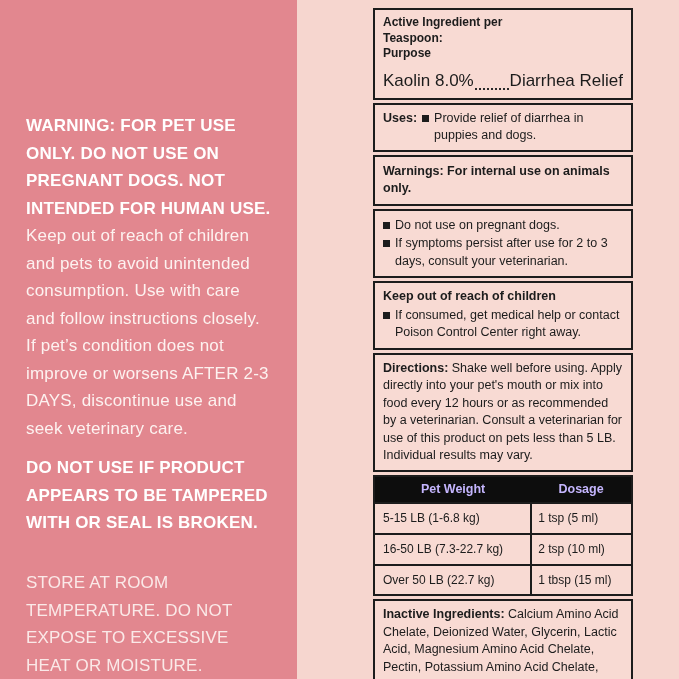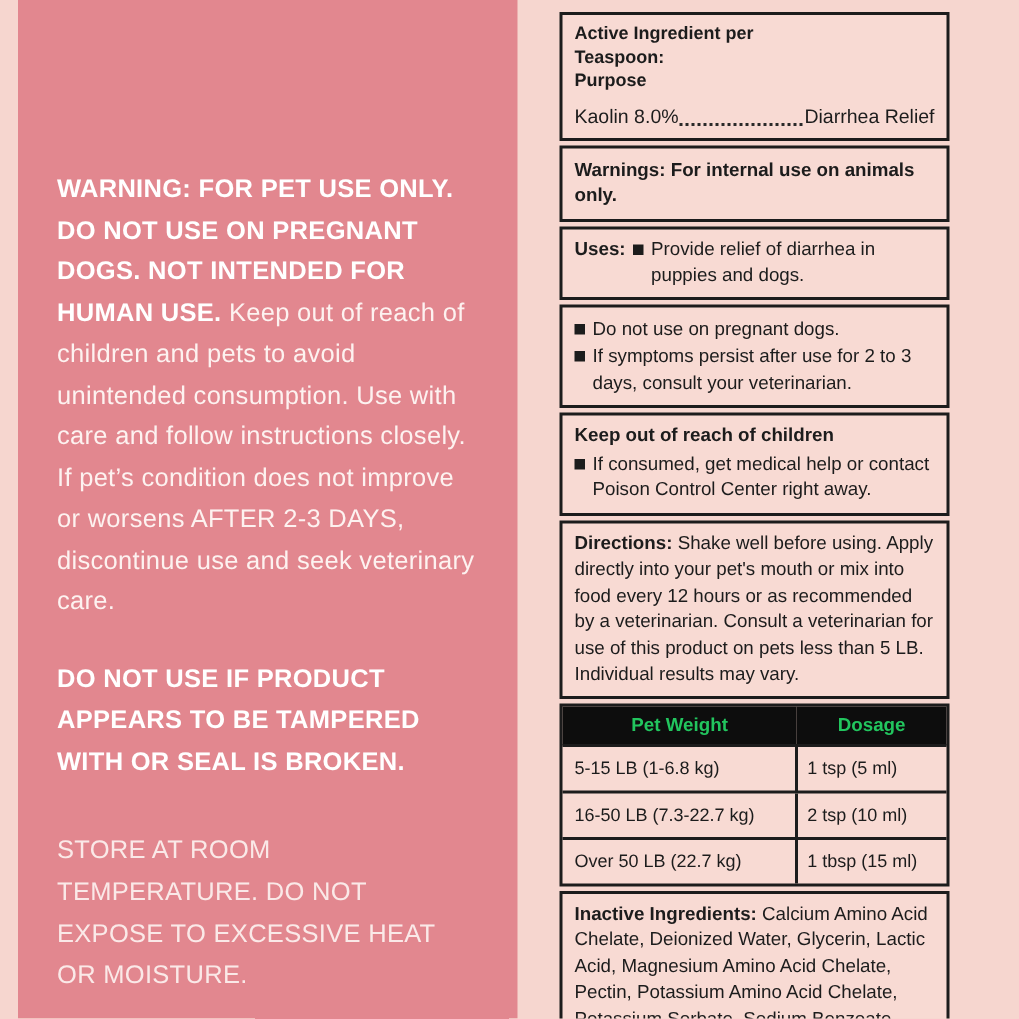--- a/index.html
+++ b/index.html
@@ -12,30 +12,30 @@
   *{box-sizing:border-box;margin:0;padding:0;}
   html,body{width:679px;height:679px;}
   body{
     font-family:"Liberation Sans","DejaVu Sans",sans-serif;
     background:var(--light-pink);
     position:relative;
     overflow:hidden;
   }
   
   .left-panel{
-    position:absolute;left:12px;top:0;width:333px;height:679px;
+    position:absolute;left:0;top:0;width:297px;height:679px;
     background:var(--dark-pink);
     color:var(--left-text);
     padding:112px 26px 0 26px;
     font-size:17px;
     line-height:1.62;
     letter-spacing:.2px;
   }
   .left-panel p{margin:0;}
-  .left-panel .p2{margin-top:24px;}
+  .left-panel .p2{margin-top:12px;}
   .left-panel .p3{margin-top:32px;opacity:.92;}
   .lp-bold{font-weight:bold;color:#ffffff;}
   
   .df-col{
     position:absolute;left:373px;top:8px;width:260px;
     color:var(--ink);
   }
   .df-section{
     background:var(--box-pink);
     border:2px solid var(--ink);
@@ -48,36 +48,36 @@
     font-size:16.5px;
     font-weight:bold;
     letter-spacing:.5px;
     padding:4px 8px;
   }
   .b{font-weight:bold;}
   
   .ai-head{display:flex;justify-content:center;font-weight:bold;font-size:12px;line-height:1.3;flex-direction:column;}
   .ai-head .purpose{margin-right:14px;white-space:nowrap;}
   .ai-label{width:120px;}
-  .ai-row{display:flex;align-items:flex-end;margin-top:7px;font-size:13px;}
+  .ai-row{display:flex;align-items:flex-end;margin-top:7px;font-size:17px;}
   .leader{flex:1;border-bottom:2px dotted #2a2a2a;margin:0 1px 3px 1px;}
   
   .bullet{display:flex;margin:1px 0;}
   .sq{
     flex:0 0 auto;width:7px;height:7px;background:var(--ink);
     margin:5px 5px 0 0;display:inline-block;
   }
   .uses-row{display:flex;}
   .uses-label{font-weight:bold;margin-right:5px;white-space:nowrap;}
   .uses-row .bullet{margin:0;}
   
   .table-section{padding:0;border:2px solid var(--ink);}
   .df-table{width:100%;border-collapse:collapse;font-size:12px;}
   .df-table th{
-    background:#0d0d0d;color:#22c55e;font-weight:bold;
+    background:#0d0d0d;color:#c4b5fd;font-weight:bold;
     padding:4px 4px;text-align:center;font-size:12.5px;
   }
   .df-table td{
     border-top:2px solid var(--ink);
     padding:6px 6px;
     border-radius:12px;
   }
   .df-table td + td{border-left:2px solid var(--ink);}
   .df-table td:first-child{text-align:left;padding-left:8px;}
   .storage-section,.warn-head{padding:6px 8px;}
@@ -102,31 +102,31 @@
       <span class="ai-label">Active Ingredient per Teaspoon:</span>
       <span class="purpose">Purpose</span>
     </div>
     <div class="ai-row">
       <span>Kaolin 8.0%</span>
       <span class="leader"></span>
       <span>Diarrhea Relief</span>
     </div>
   </div>
 
-  <div class="df-section warn-head b">Warnings: For internal use on animals only.</div>
-
   <div class="df-section">
     <div class="uses-row">
       <span class="uses-label">Uses:</span>
       <div class="bullet">
         <span class="sq"></span>
         <span>Provide relief of diarrhea in puppies and dogs.</span>
       </div>
     </div>
   </div>
+
+  <div class="df-section warn-head b">Warnings: For internal use on animals only.</div>
 
   <div class="df-section">
     <div class="bullet">
       <span class="sq"></span>
       <span>Do not use on pregnant dogs.</span>
     </div>
     <div class="bullet">
       <span class="sq"></span>
       <span>If symptoms persist after use for 2 to 3 days, consult your veterinarian.</span>
     </div>

